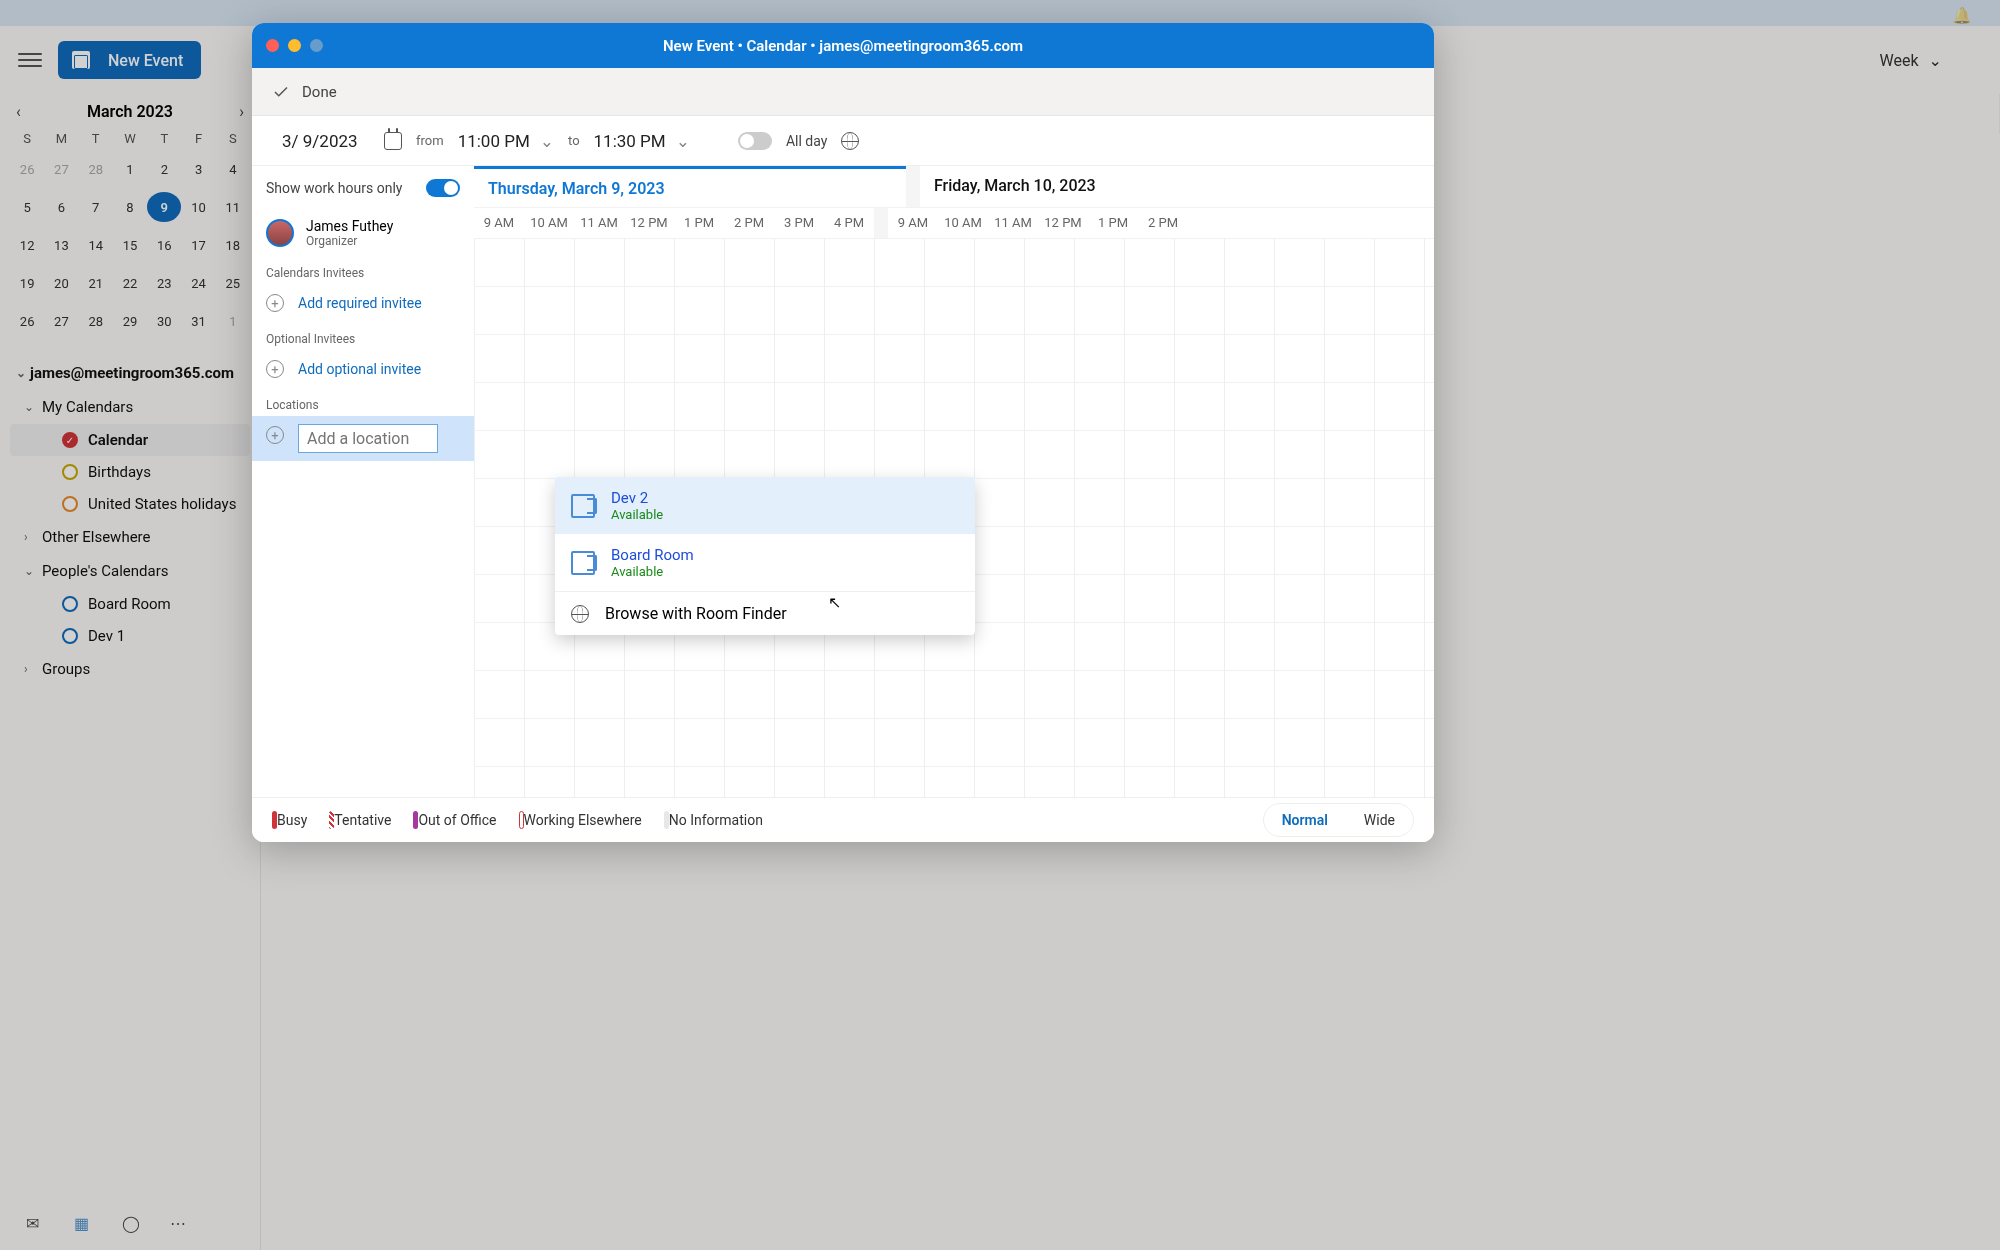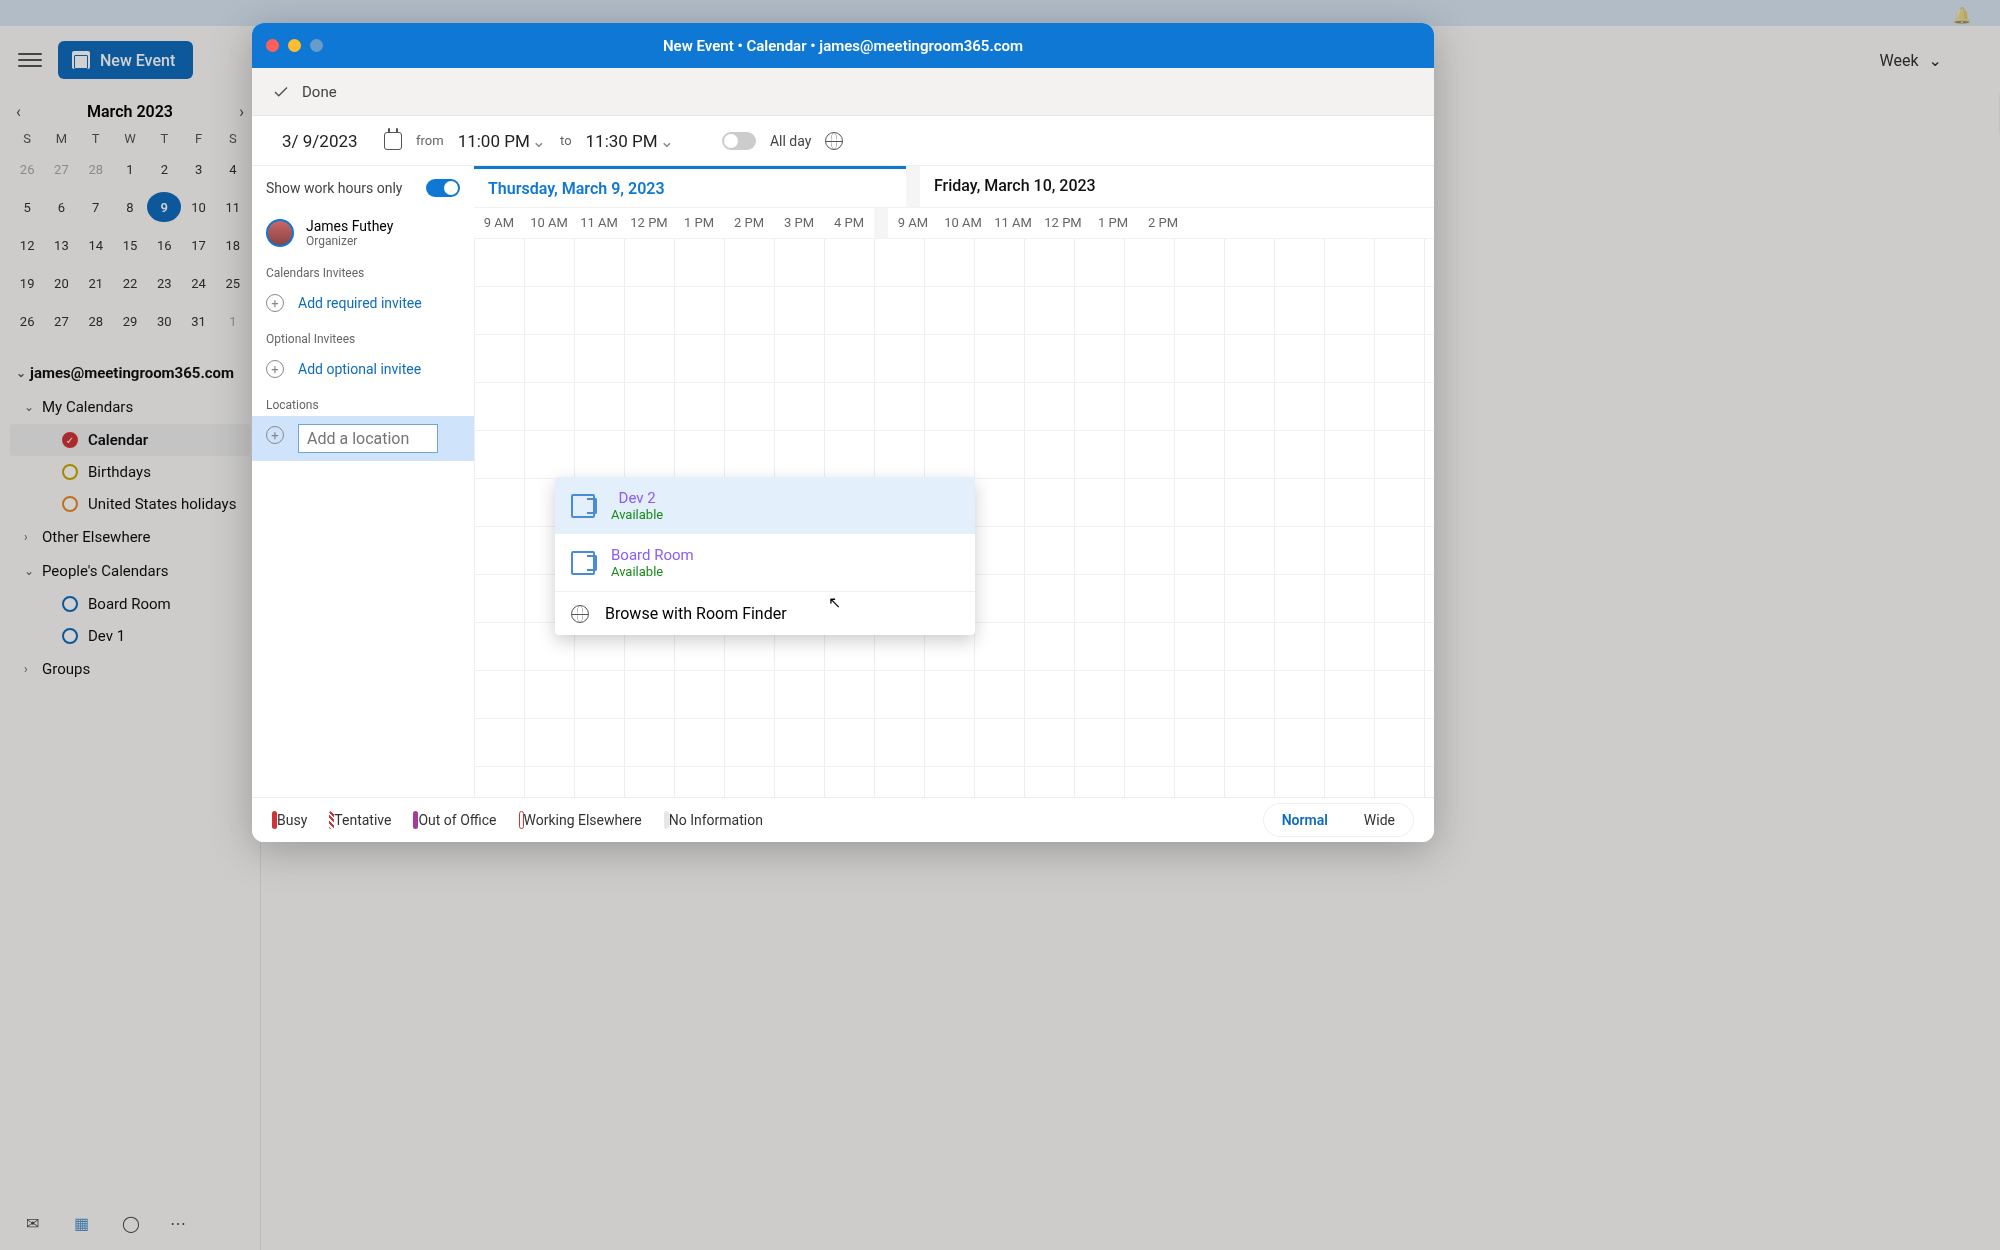--- a/index.html
+++ b/index.html
@@ -4,21 +4,21 @@
 <style>
 * { margin:0; padding:0; box-sizing:border-box; font-family:-apple-system,BlinkMacSystemFont,"Segoe UI",Roboto,sans-serif; }
 body { width:2000px; height:1250px; background:#f5f5f5; position:relative; overflow:hidden; }
 
 
 .app-bg { position:absolute; inset:0; background:#faf9f8; }
 .bg-top { height:26px; background:#d8e6f3; }
 .bg-toolbar { height:68px; background:#faf9f8; display:flex; align-items:center; padding:0 18px; gap:16px; }
 .hamburger { width:24px; height:24px; display:flex; flex-direction:column; justify-content:center; gap:4px; }
 .hamburger span { height:2px; background:#555; border-radius:1px; }
-.new-event-btn { background:#0f6cbd; color:#fff; border:none; border-radius:6px; height:38px; padding:0 18px 0 14px; display:flex; align-items:center; gap:10px; font-size:16px; font-weight:500; }
+.new-event-btn { background:#0f6cbd; color:#fff; border:none; border-radius:6px; height:38px; padding:0 18px 0 14px; display:flex; align-items:center; gap:18px; font-size:16px; font-weight:500; }
 .cal-glyph { width:18px; height:18px; background:#fff; border-radius:2px; display:flex; align-items:flex-end; justify-content:center; }
 .cal-glyph::after { content:""; width:12px; height:12px; border:1.5px solid #0f6cbd; border-radius:1px; }
 .grow { flex:1; }
 .view-sel { display:flex; align-items:center; gap:10px; font-size:16px; color:#333; margin-right:40px;}
 .bell { position:absolute; right:28px; top:6px; width:20px; height:20px; opacity:.5; }
 .bg-split { display:flex; height:calc(100% - 94px); }
 .bg-left { width:260px; padding:8px 10px 0 10px; }
 .mini-head { display:flex; align-items:center; justify-content:space-between; padding:0 6px; }
 .mini-head button { background:none; border:none; font-size:16px; color:#444; }
 .mini-head .title { font-weight:600; font-size:16px; }
@@ -56,21 +56,21 @@
 .tl { width:13px; height:13px; border-radius:50%; }
 .tl.r{background:#ff5f57}.tl.y{background:#febc2e}.tl.g{background:#c1c1c180}
 .m-done { height:48px; background:#f3f2f1; display:flex; align-items:center; padding:0 20px; gap:12px; font-size:15px; color:#444; border-bottom:1px solid #e5e5e5;}
 .m-done svg{width:18px;height:18px;stroke:#555;}
 .m-date { height:50px; background:#fff; display:flex; align-items:center; padding:0 30px; gap:14px; font-size:15px; color:#222; border-bottom:1px solid #eee;}
 .tinput { border:none; font-size:17px; color:#222; width:88px; padding:2px 0;}
 .calico { width:18px; height:18px; border:1.6px solid #555; border-radius:3px; position:relative;}
 .calico::before{content:"";position:absolute;top:-5px;left:3px;width:2px;height:5px;background:#555;border-radius:1px;}
 .calico::after{content:"";position:absolute;top:-5px;right:3px;width:2px;height:5px;background:#555;border-radius:1px;}
 .lbl { font-size:13px; color:#666; }
-.tdd { display:flex; align-items:center; gap:2px; }
+.tdd { display:flex; align-items:center; gap:10px; }
 .tdd span { font-size:17px; }
 .tchev{color:#888;font-size:14px;}
 .toggle { width:34px; height:18px; background:#ccc; border-radius:10px; position:relative;}
 .toggle::after{content:"";position:absolute;width:14px;height:14px;background:#fff;border-radius:50%;left:2px;top:2px;}
 .globe { width:18px; height:18px; border:1.6px solid #555; border-radius:50%; position:relative;}
 .globe::before{content:"";position:absolute;inset:0;border-left:1.6px solid #555;border-right:1.6px solid #555;border-radius:50%;transform:scaleX(.4);}
 .globe::after{content:"";position:absolute;left:0;right:0;top:50%;height:1.6px;background:#555;}
 
 .m-body { flex:1; display:flex; min-height:0;}
 .m-left { width:222px; display:flex; flex-direction:column;}
@@ -93,21 +93,21 @@
 .addline { display:flex; align-items:center; gap:14px; padding:10px 14px; color:#0f6cbd; font-size:14px;}
 .plus { width:18px; height:18px; border:1.6px solid #888; border-radius:50%; display:flex; align-items:center; justify-content:center; font-size:13px; color:#888; line-height:1;}
 .addloc { background:#cfe4fa; padding:8px 14px; }
 .addloc .field { margin-left:32px; background:#fff; border:1px solid #6aa7de; padding:4px 8px; font-size:16px; color:#0f6cbd; width:140px;}
 
 .dropdown { position:absolute; left:303px; top:454px; width:420px; background:#fff; border-radius:4px; box-shadow:0 6px 18px rgba(0,0,0,.2); overflow:hidden; z-index:50;}
 .dd-item { display:flex; align-items:center; gap:16px; padding:12px 16px;}
 .dd-item.hl { background:#e3effb;}
 .room-ico { width:24px; height:24px; border:2px solid #4a8bd8; border-radius:2px; position:relative;}
 .room-ico::after{content:"";position:absolute;right:-4px;top:2px;bottom:2px;width:8px;border:2px solid #4a8bd8;border-left:none;border-radius:0 2px 2px 0;}
-.dd-text .nm{font-size:15px;color:#8b5cf6;text-align:center;}
+.dd-text .nm{font-size:15px;color:#1d4ed8;}
 .dd-text .st{font-size:13px;color:#1a8a1a;}
 .dd-browse{ border-top:1px solid #efefef;}
 .dd-browse .gl{width:18px;height:18px;}
 .gridpane { flex:1; background:repeating-linear-gradient(to right,#eee 0 1px,transparent 1px 50px), #fff; position:relative;}
 .hline{position:absolute;left:0;right:0;height:1px;background:#f1f1f1;}
 .m-foot { height:45px; background:#fff; border-top:1px solid #eee; display:flex; align-items:center; padding:0 20px; gap:22px; font-size:14px; color:#333;}
 .stat{display:flex;align-items:center;gap:0;}
 .bar{width:5px;height:18px;border-radius:3px;}
 .b-busy{background:#d13438}.b-tent{background:repeating-linear-gradient(45deg,#d13438 0 2px,#fff 2px 4px)}.b-ooo{background:#a4399e}.b-we{background:transparent;border:1.5px solid #d13438}.b-ni{background:#ddd;opacity:.7}
 .m-foot .grow{flex:1}

